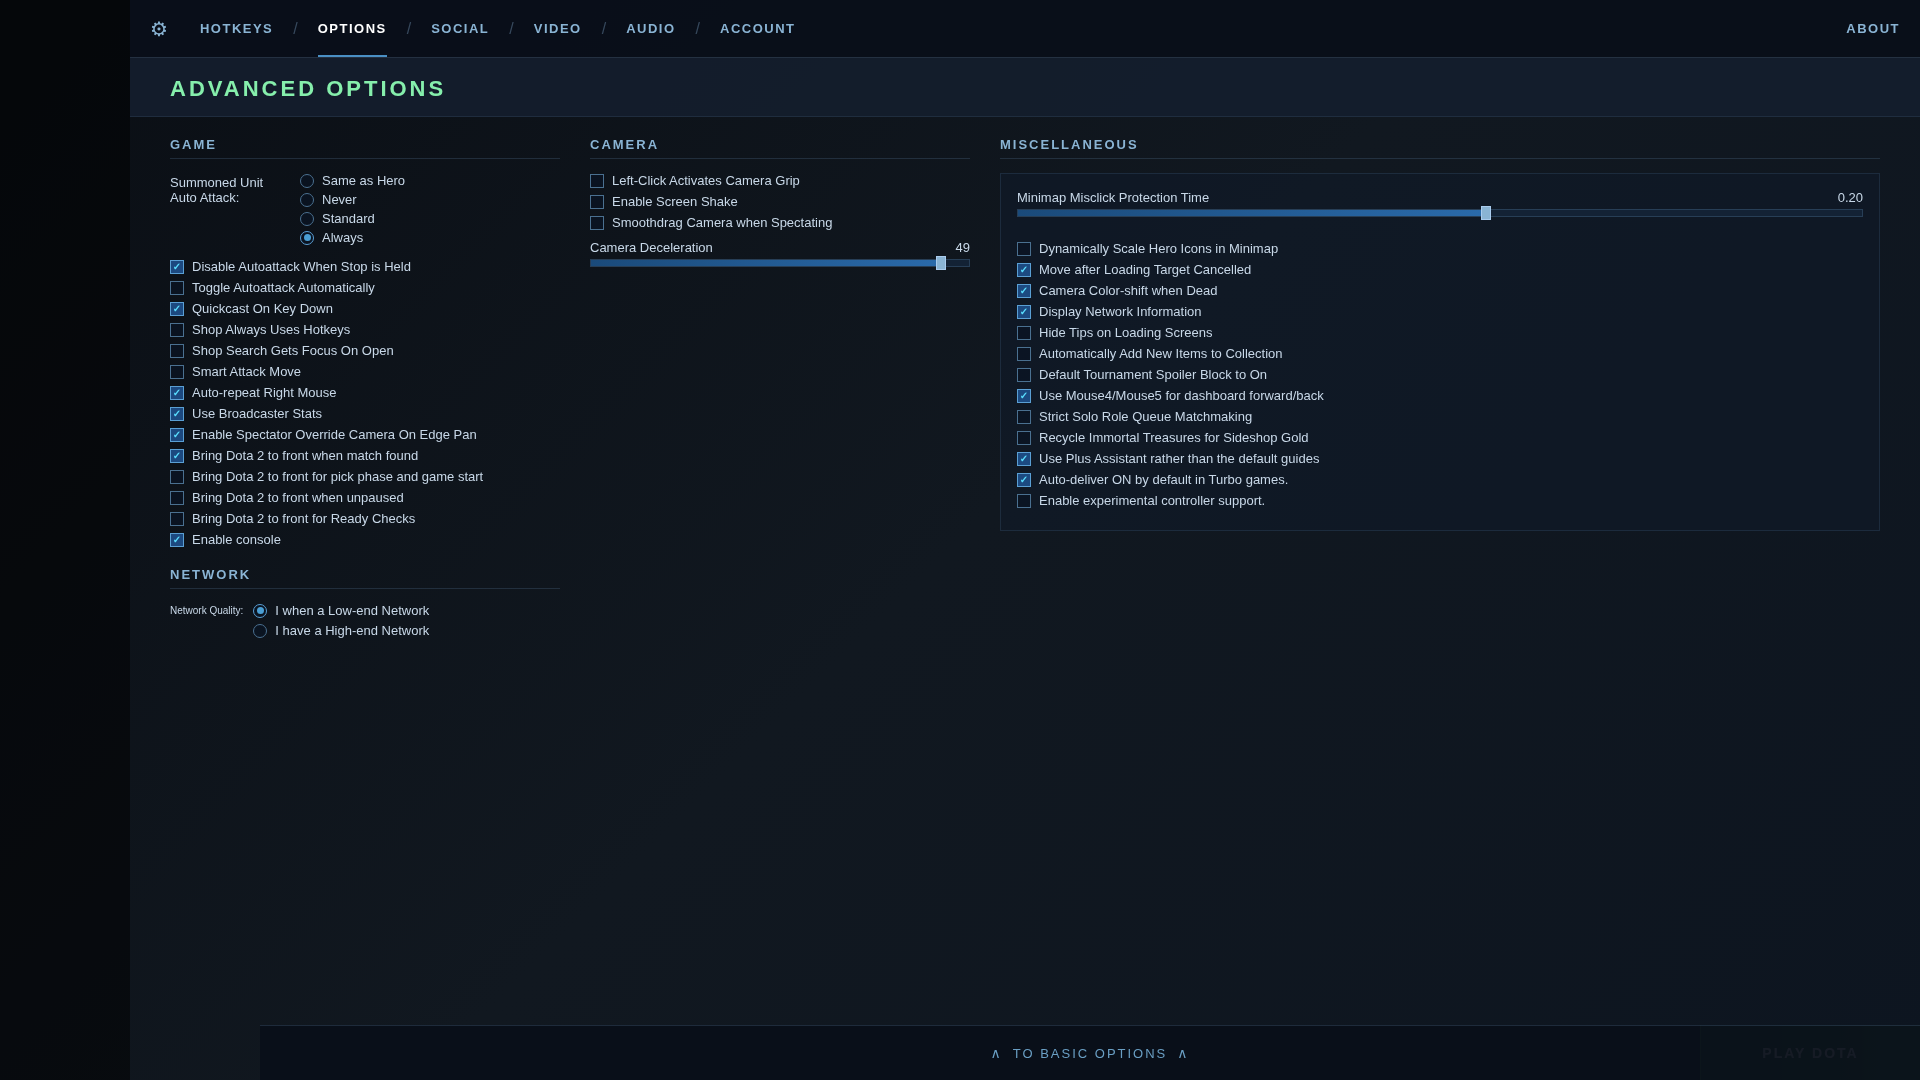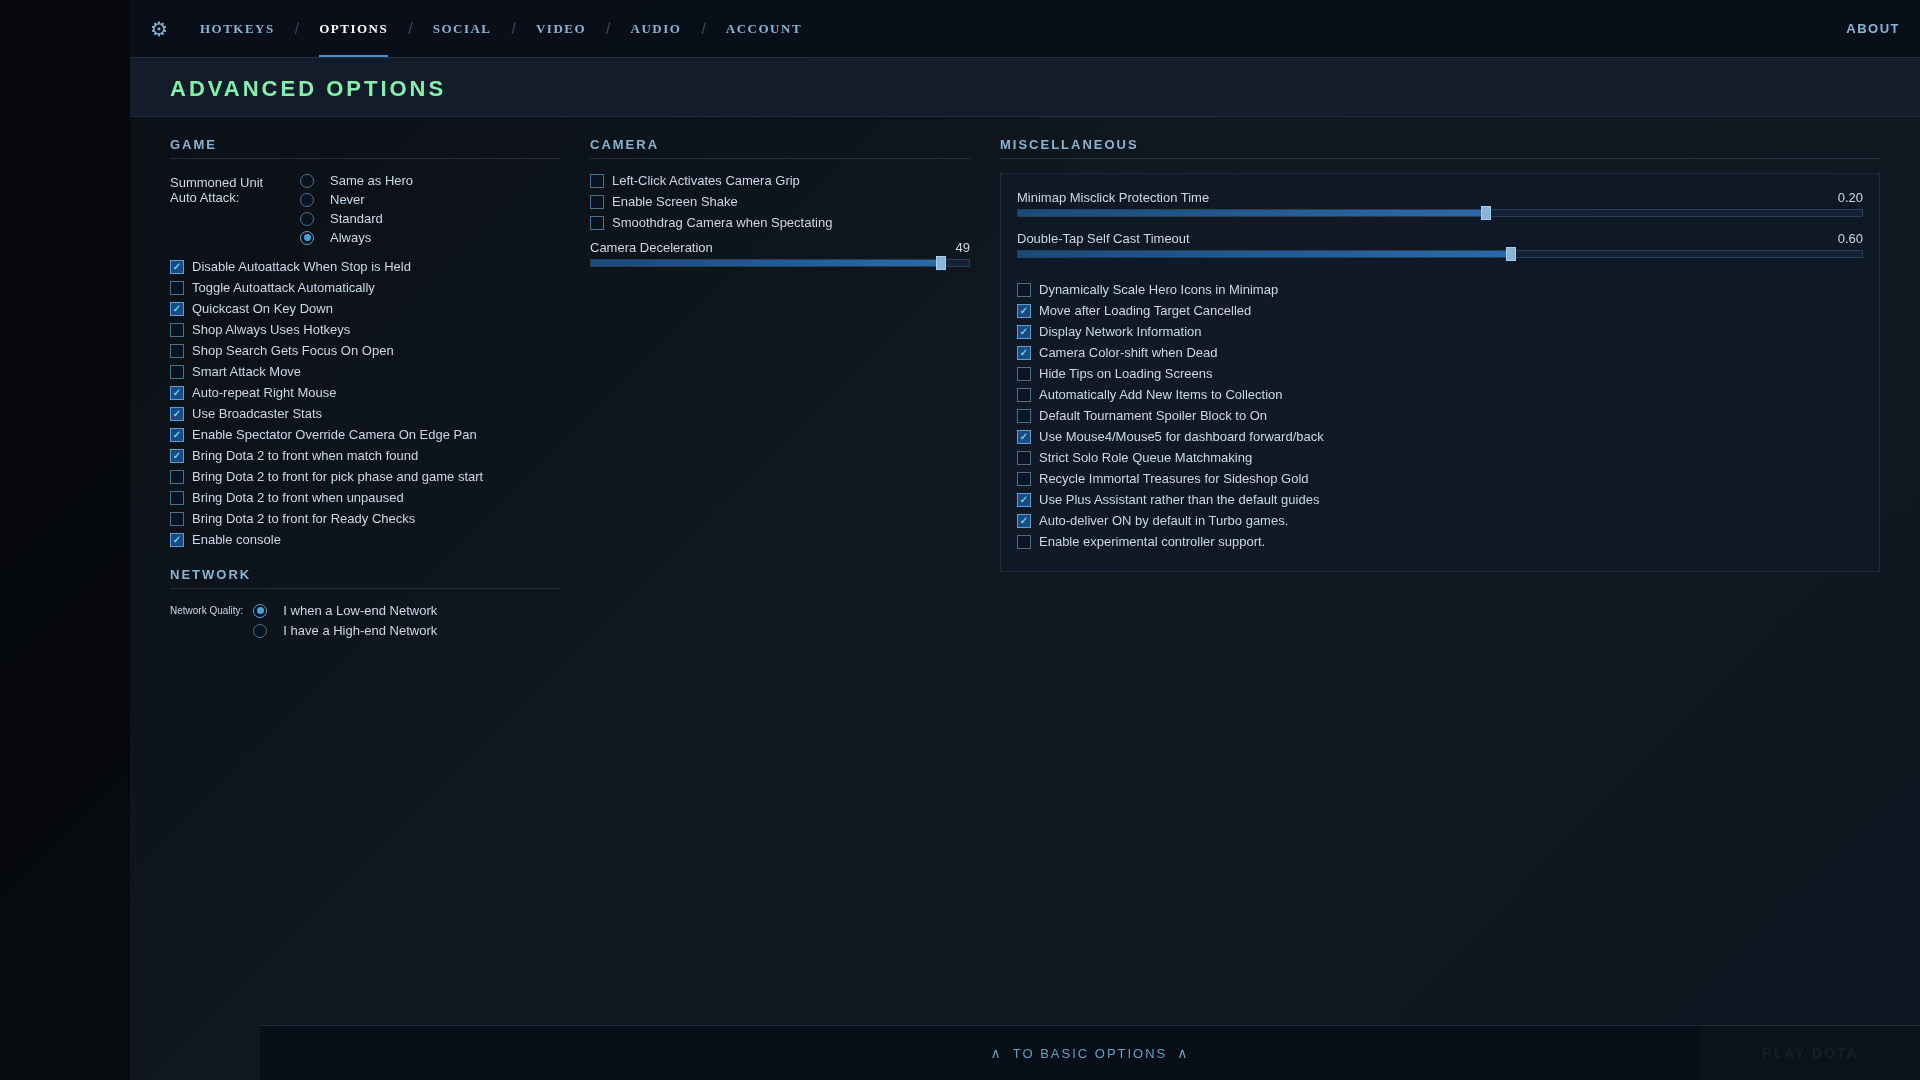--- a/index.html
+++ b/index.html
@@ -63,21 +63,20 @@
       font-size: 13px;
       font-weight: 600;
       letter-spacing: 1.5px;
       text-transform: uppercase;
       padding: 0 16px;
       cursor: pointer;
       height: 100%;
       display: flex;
       align-items: center;
       position: relative;
-      font-family: Liberation Serif, serif;
     }
 
     .nav-item.active {
       color: #ffffff;
     }
 
     .nav-item.active::after {
       content: '';
       position: absolute;
       bottom: 0;
@@ -184,21 +183,21 @@
     .cb.checked::after {
       content: '✓';
       color: #5adfff;
       font-size: 10px;
       font-weight: bold;
     }
 
     .radio-row {
       display: flex;
       align-items: center;
-      gap: 16px;
+      gap: 8px;
     }
 
     .radio-row label {
       color: #c8d8e8;
       font-size: 13px;
     }
 
     .rb {
       width: 14px;
       height: 14px;
@@ -522,48 +521,38 @@
           <div class="slider-header">
             <span class="slider-label">Minimap Misclick Protection Time</span>
             <span class="slider-value">0.20</span>
           </div>
           <div class="slider-track">
             <div class="slider-fill" style="width:55%;"></div>
             <div class="slider-thumb" style="right:44%;"></div>
           </div>
         </div>
 
-        <div class="slider-row" style="margin-top:12px;">
-          <div class="slider-header">
-            <span class="slider-label">Double-Tap Self Cast Timeout</span>
-            <span class="slider-value">0.60</span>
-          </div>
-          <div class="slider-track">
-            <div class="slider-fill" style="width:58%;"></div>
-            <div class="slider-thumb" style="right:41%;"></div>
-          </div>
-        </div>
 
         <div style="height:10px;"></div>
 
         <div class="checkbox-row">
           <div class="cb"></div>
           <label>Dynamically Scale Hero Icons in Minimap</label>
         </div>
         <div class="checkbox-row">
           <div class="cb checked"></div>
           <label>Move after Loading Target Cancelled</label>
         </div>
         <div class="checkbox-row">
           <div class="cb checked"></div>
+          <label>Camera Color-shift when Dead</label>
+        </div>
+        <div class="checkbox-row">
+          <div class="cb checked"></div>
           <label>Display Network Information</label>
-        </div>
-        <div class="checkbox-row">
-          <div class="cb checked"></div>
-          <label>Camera Color-shift when Dead</label>
         </div>
         <div class="checkbox-row">
           <div class="cb"></div>
           <label>Hide Tips on Loading Screens</label>
         </div>
         <div class="checkbox-row">
           <div class="cb"></div>
           <label>Automatically Add New Items to Collection</label>
         </div>
         <div class="checkbox-row">

